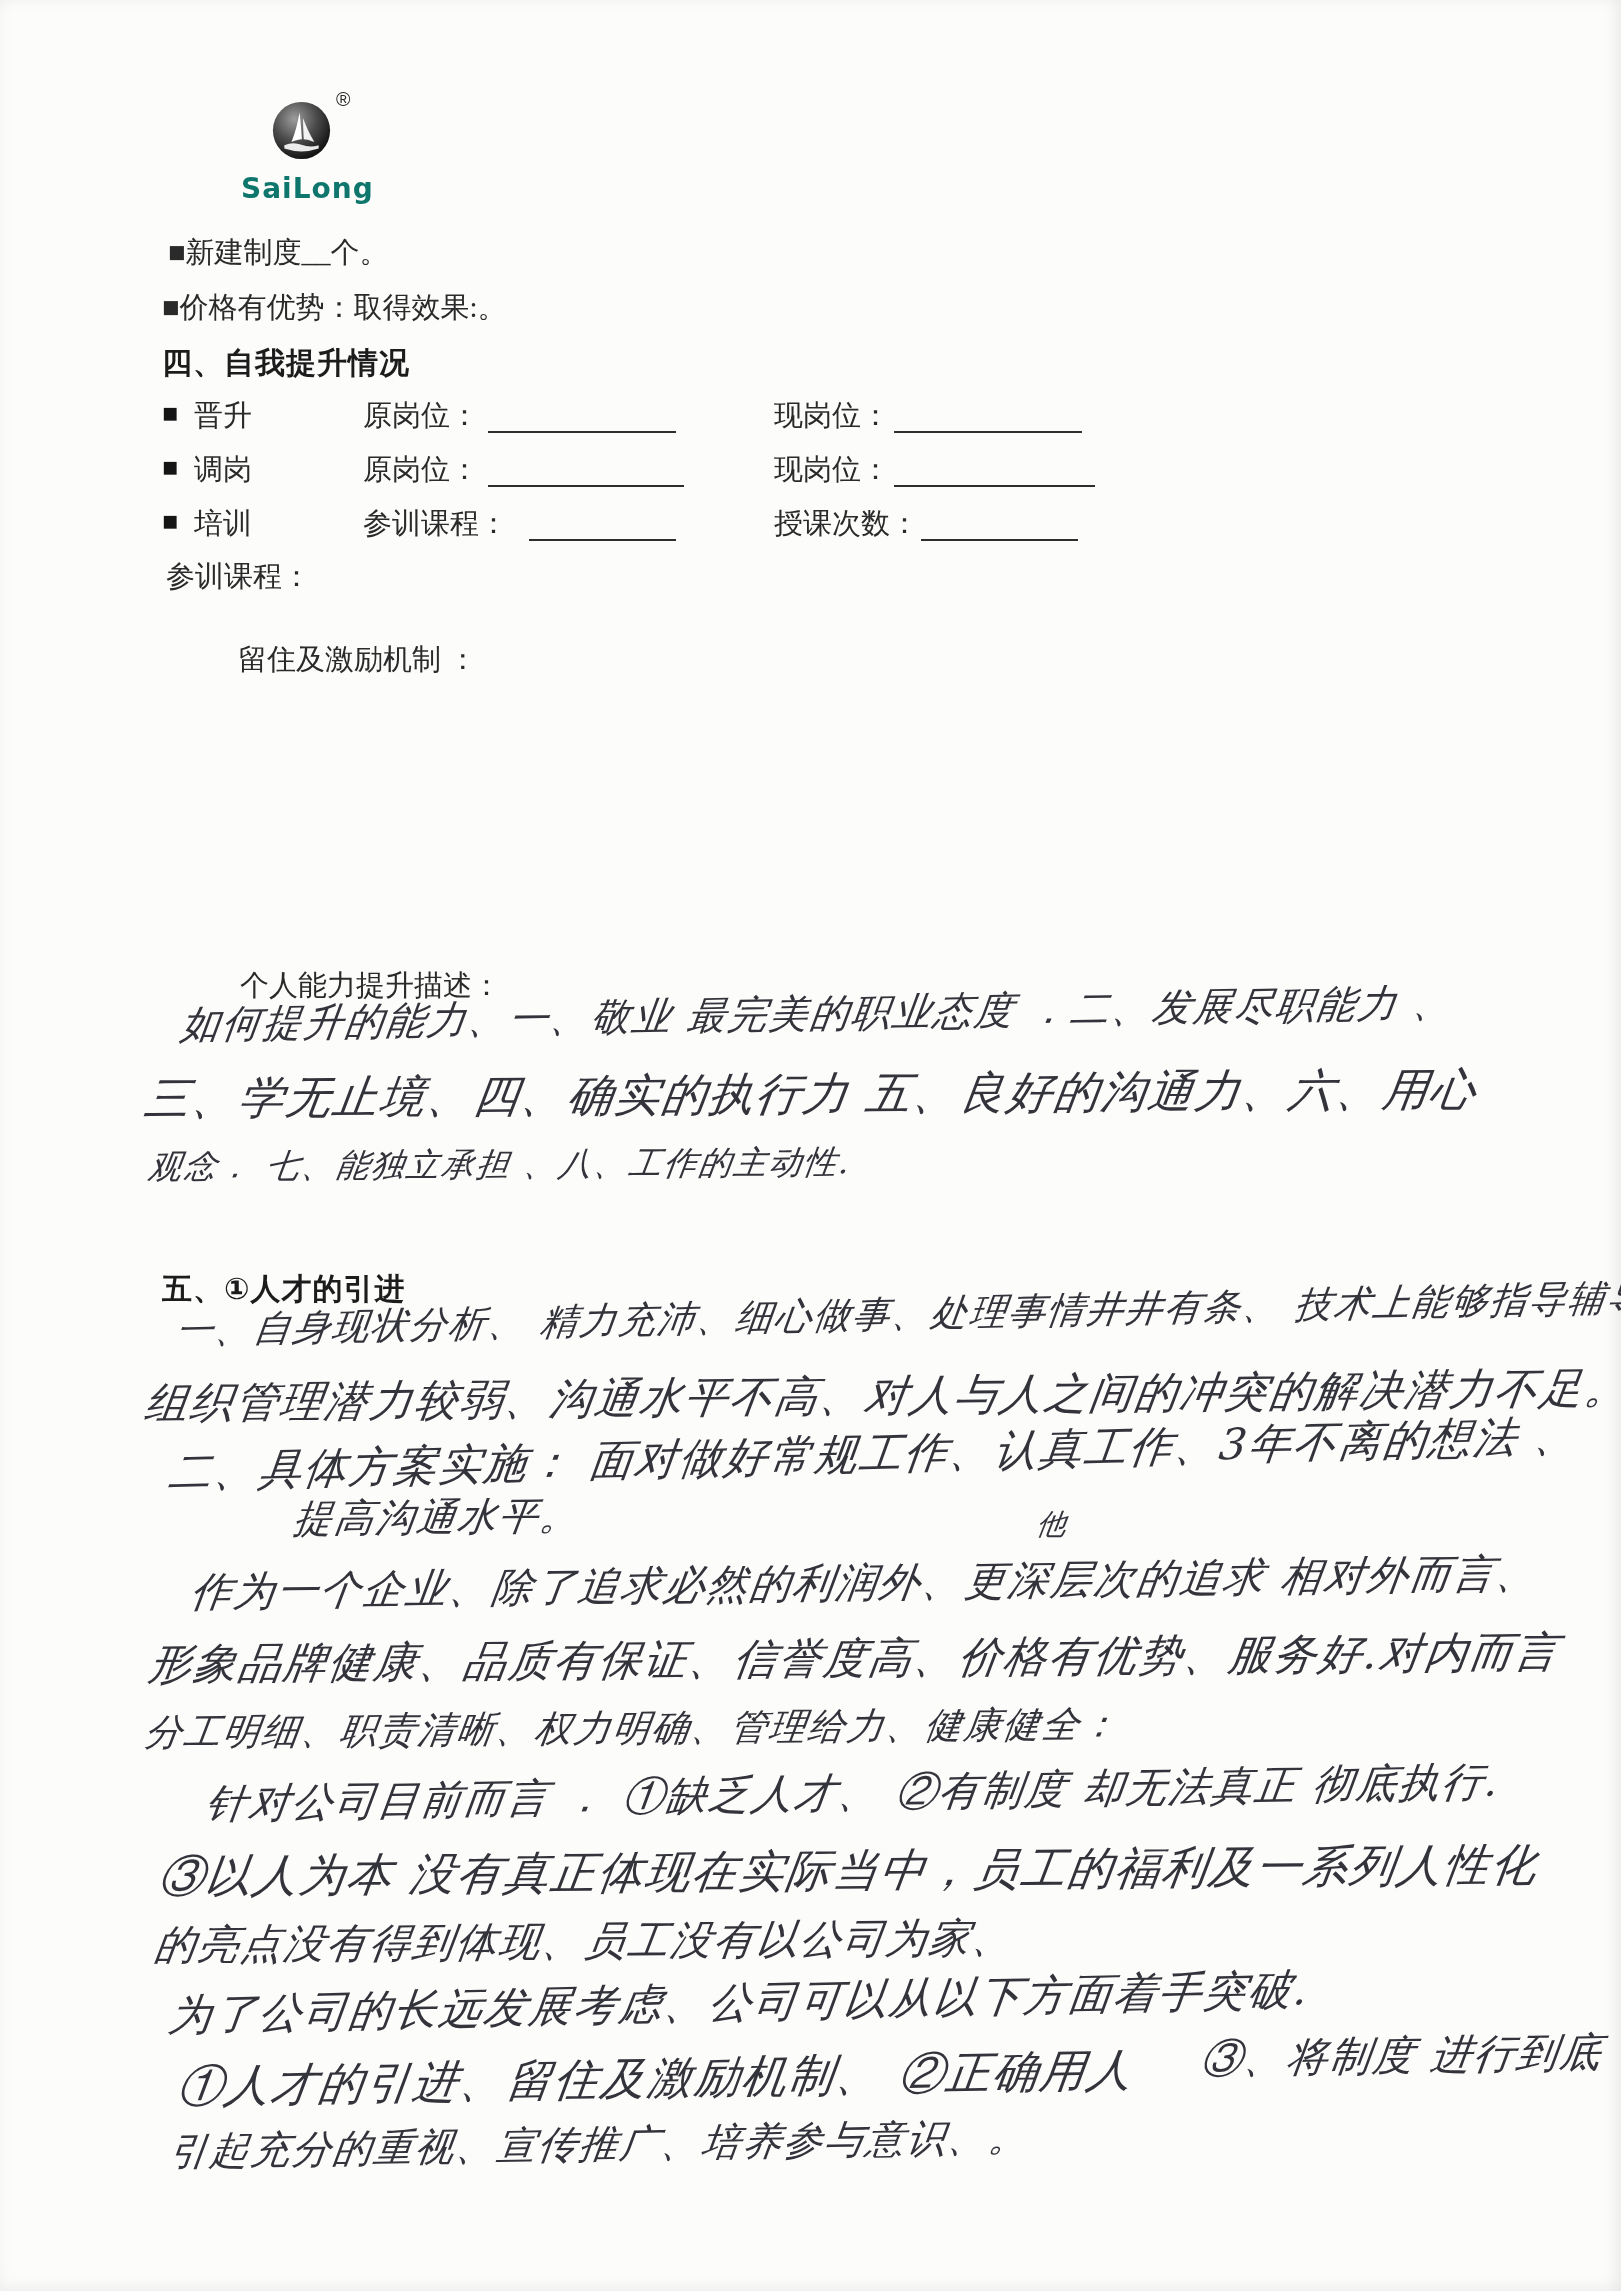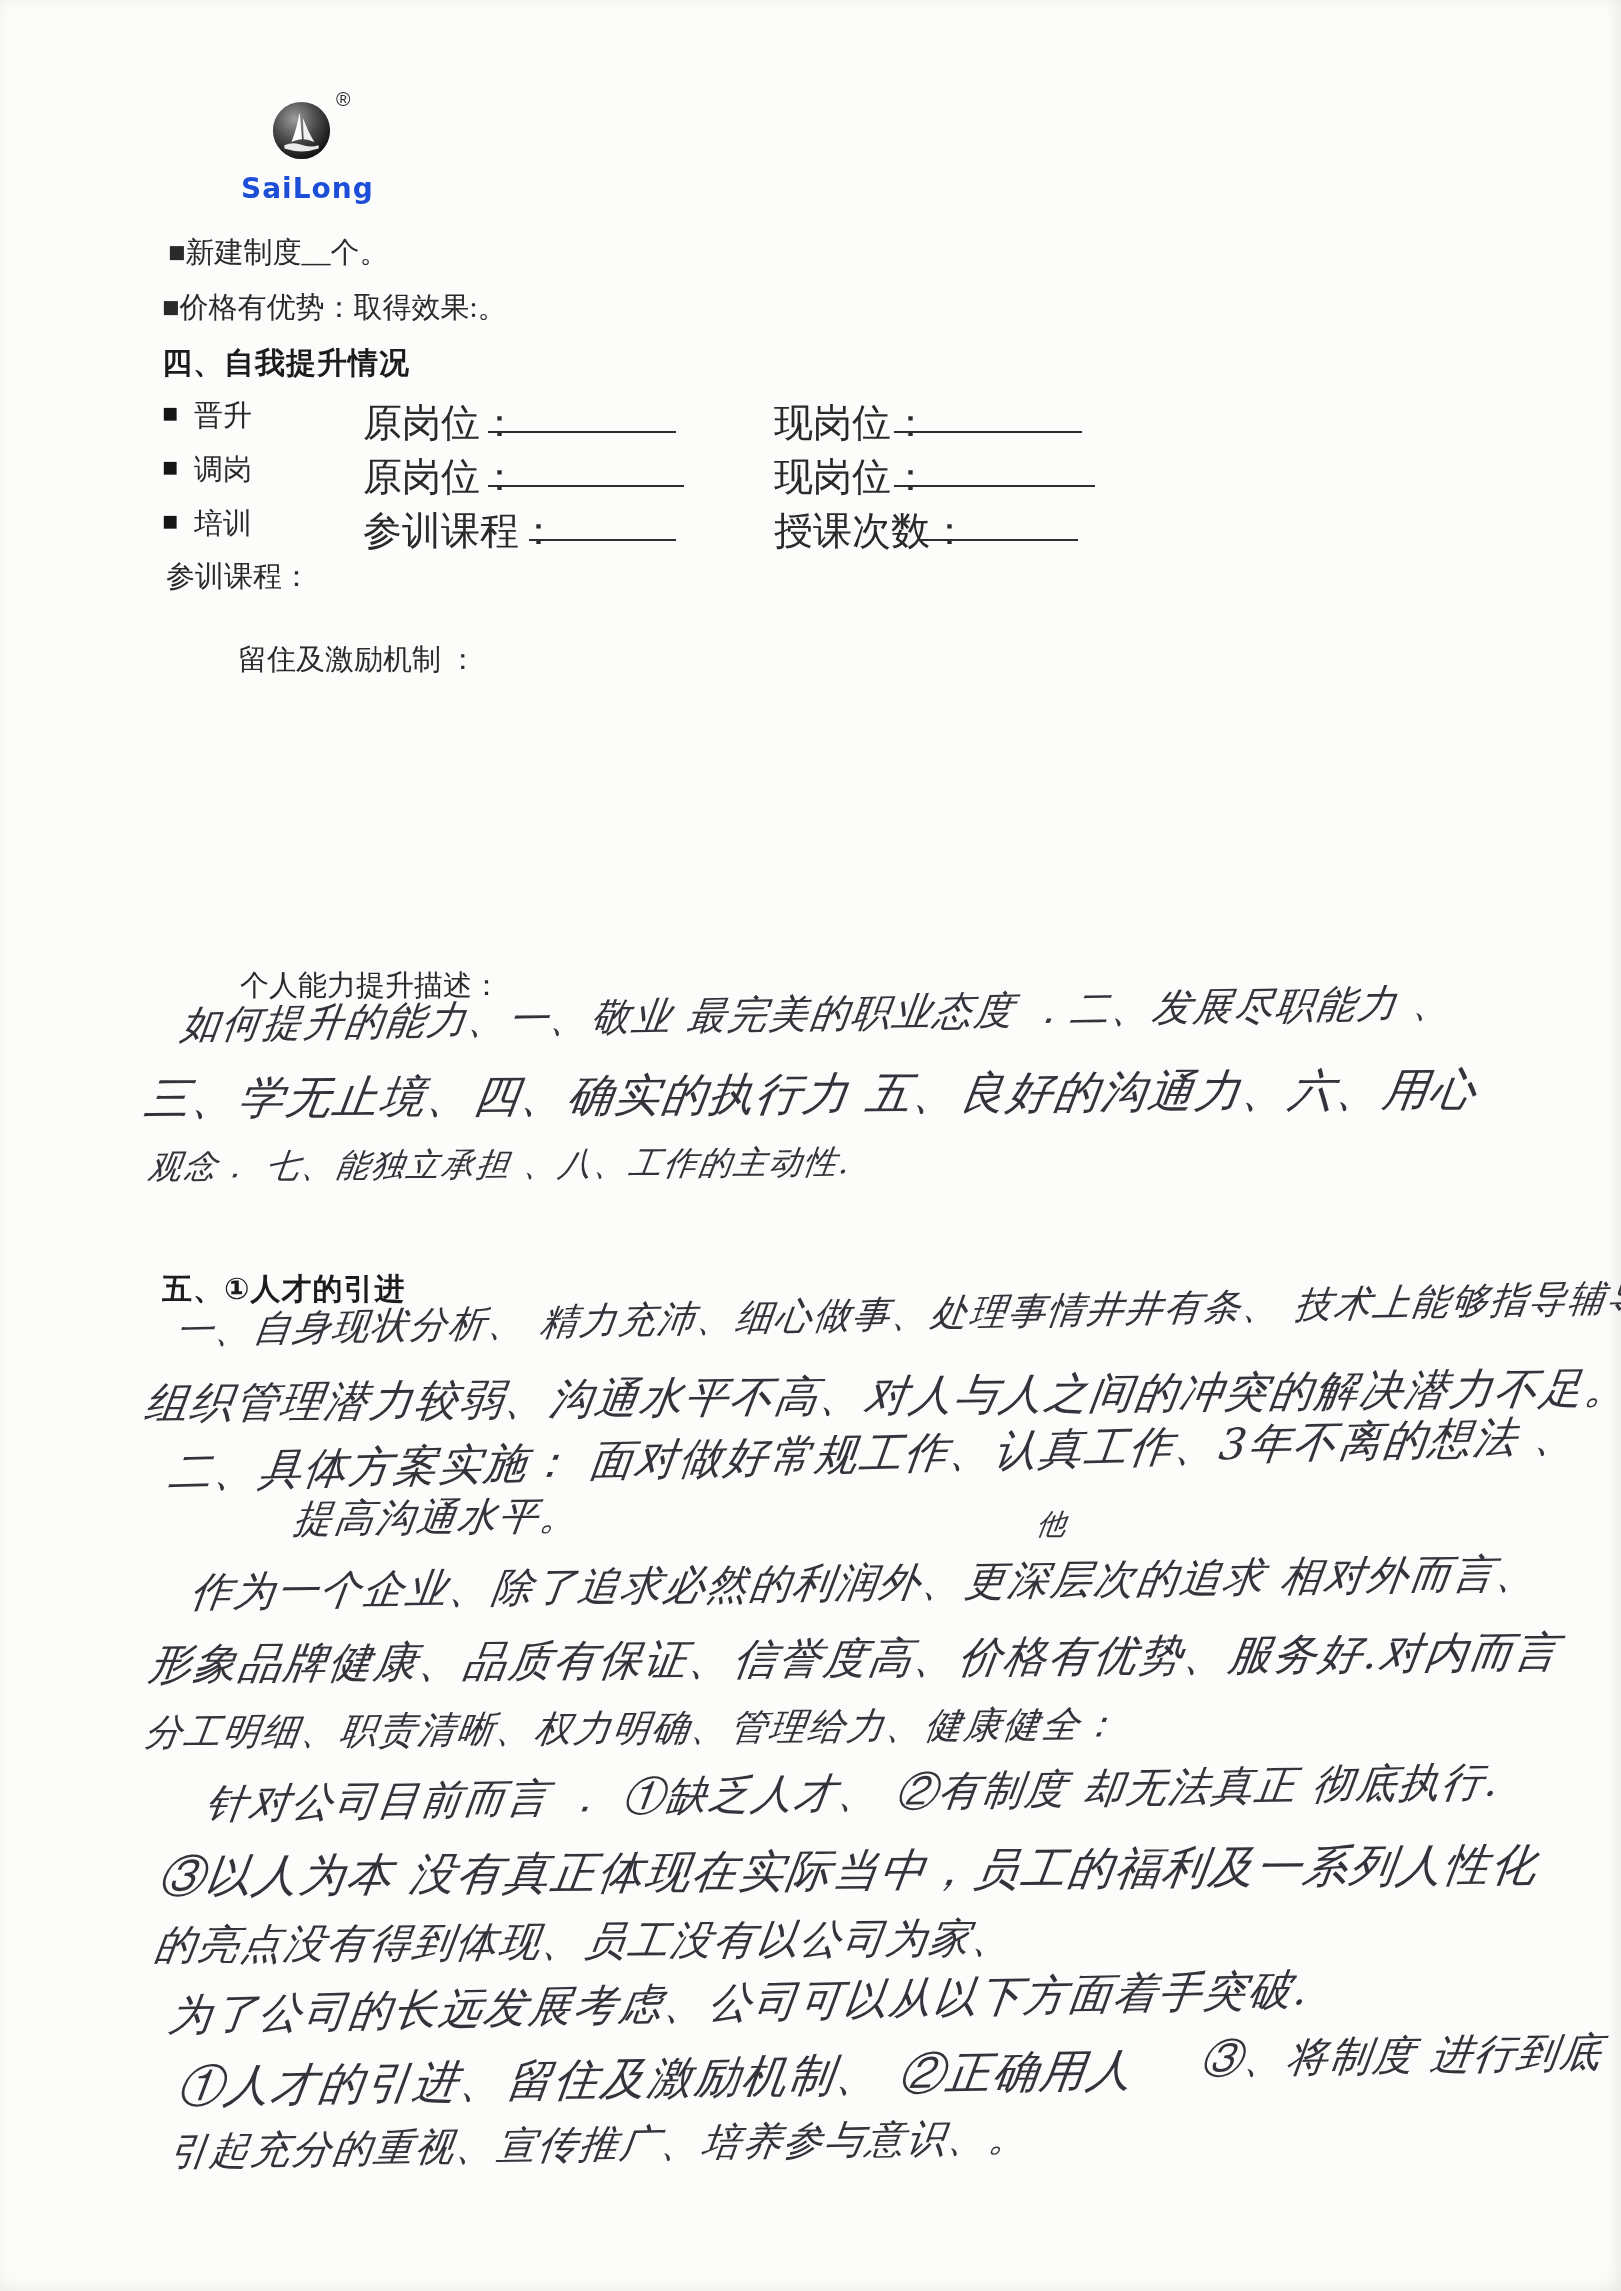--- a/index.html
+++ b/index.html
@@ -18,41 +18,41 @@
     font-family:"Liberation Serif","DejaVu Serif",serif;
     font-size:29px;color:#2a2a2a;white-space:nowrap;line-height:1.2;
   }
   .ptitle{
     font-family:"Liberation Sans","DejaVu Sans",sans-serif;
     font-weight:bold;font-size:30px;color:#1c1c1c;letter-spacing:1px;
   }
   .frow{position:absolute;left:0;width:100%;height:43px;}
   .frow .bullet{position:absolute;font-size:26.5px;color:#151515;top:2px;}
   .frow .rlabel{position:absolute;font-size:29px;color:#2a2a2a;white-space:nowrap;}
-  .frow .flabel{position:absolute;font-size:39px;color:#2a2a2a;white-space:nowrap;}
+  .frow .flabel{position:absolute;font-size:29px;color:#2a2a2a;white-space:nowrap;}
   .frow .uline{position:absolute;height:35px;border-bottom:2px solid #2e2e2e;}
   
   .hw{
     position:absolute;
     font-family:"DejaVu Serif","Liberation Serif",serif;
     font-style:italic;
     color:#33333b;
     white-space:nowrap;
     letter-spacing:2px;
     transform-origin:left center;
     line-height:1.1;
   }
   
   .logo-wrap{position:absolute;left:241px;top:86px;width:186px;height:123px;}
   .logo-sphere{position:absolute;left:30px;top:13.7px;width:61px;height:61px;}
   .reg-mark{position:absolute;left:95px;top:2px;font-size:19.6px;color:#2b2b2b;
     font-family:"Liberation Sans","DejaVu Sans",sans-serif;}
   .wordmark{position:absolute;left:0px;top:86px;
     font-family:"DejaVu Sans","Liberation Sans",sans-serif;
-    font-weight:bold;font-size:28px;color:#1d4ed8;letter-spacing:1px;}
+    font-weight:bold;font-size:28px;color:#0f766e;letter-spacing:1px;}
 </style>
 </head>
 <body>
 
 <div class="page">
 
   <div class="logo-wrap">
     <svg class="logo-sphere" viewBox="0 0 64 64">
       <defs>
         <radialGradient id="sph" cx="38%" cy="30%" r="75%">

